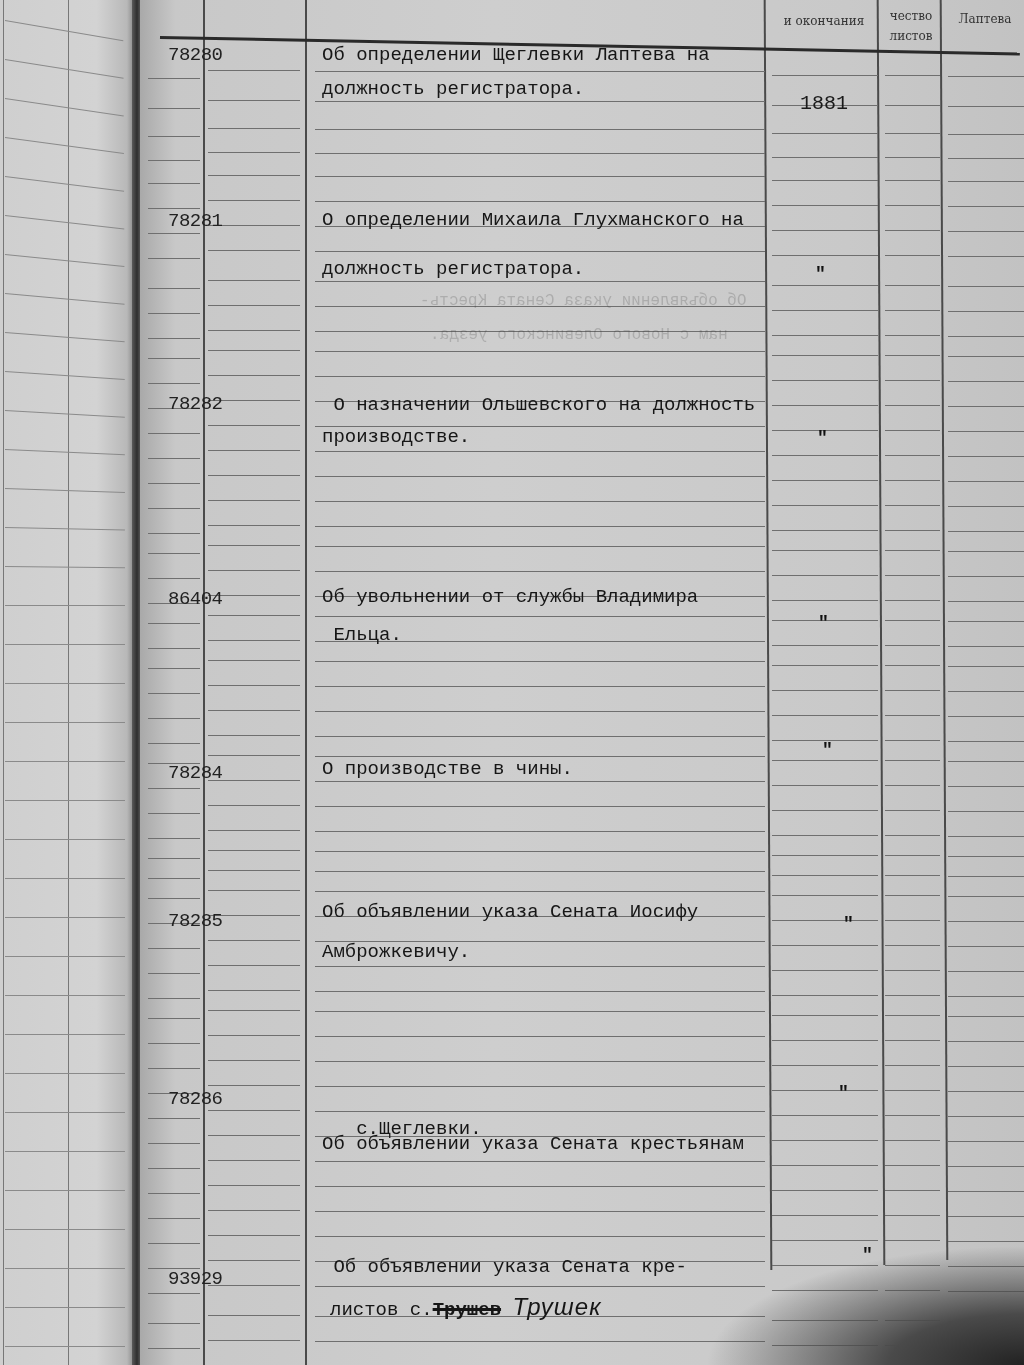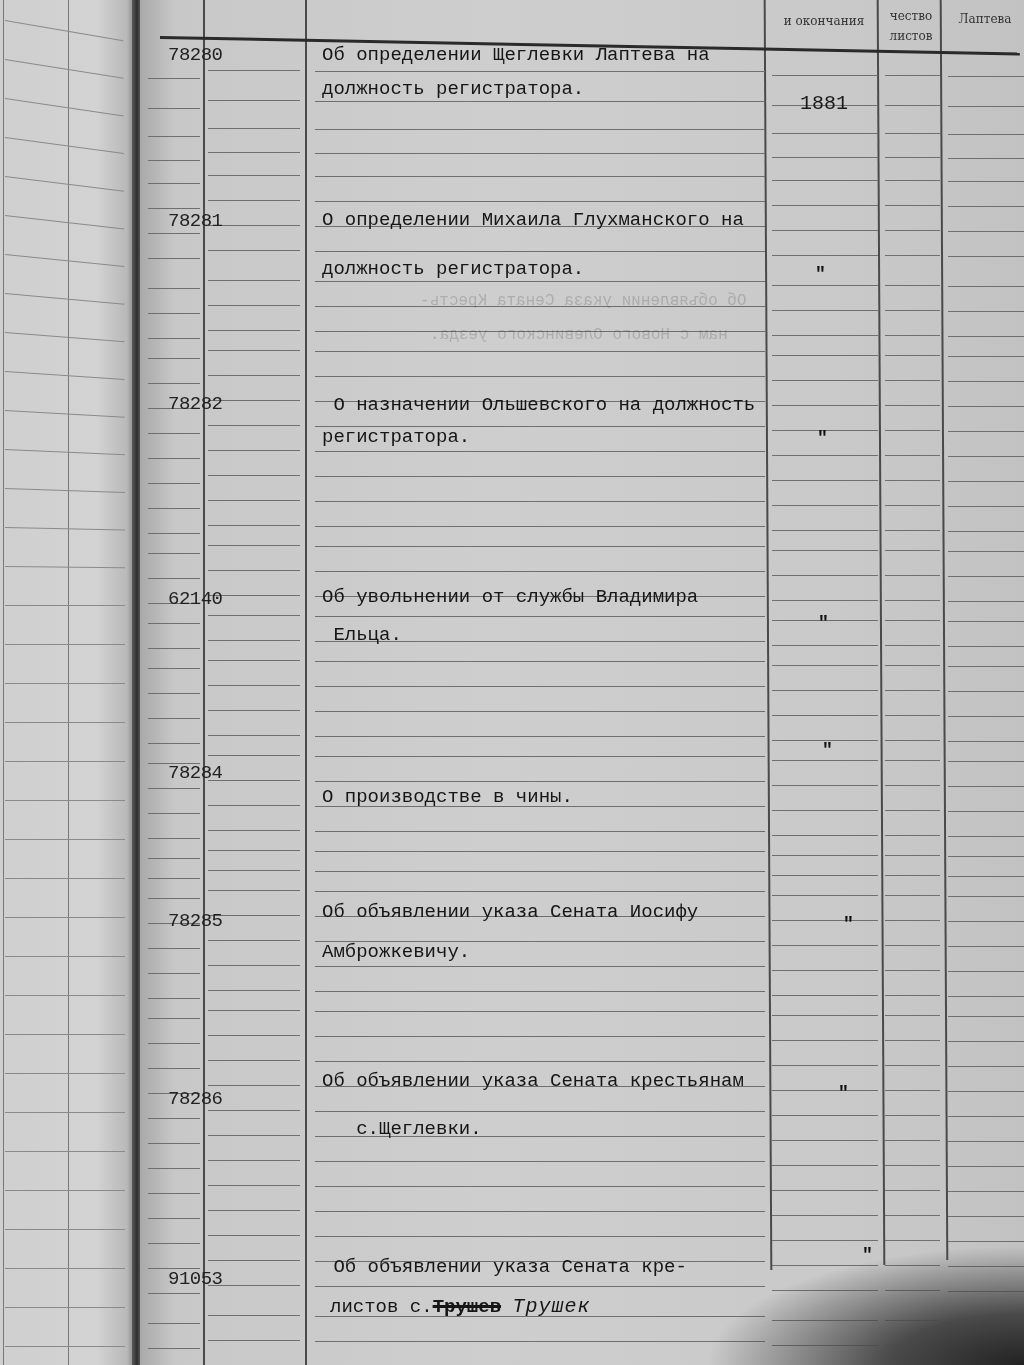--- a/index.html
+++ b/index.html
@@ -42,21 +42,21 @@
     position: absolute; left: 322px; font-size: 19px; line-height: 34px; color: #161616;
     white-space: pre;
   }
   .ditto { position: absolute; font-size: 18px; font-weight: bold; color: #111; }
   .year { position: absolute; font-size: 20px; color: #1a1a1a; }
   .bleed {
     position: absolute; font-size: 16px; color: rgba(60,60,60,0.22); transform: scaleX(-1);
     white-space: pre;
   }
   .handwritten {
-    font-family: Liberation Mono, monospace; font-style: italic; font-size: 20px; letter-spacing: 1px;
+    font-family: Liberation Sans, sans-serif; font-style: italic; font-size: 24px; letter-spacing: 1px;
   }
   .struck { text-decoration: line-through; text-decoration-thickness: 3px; font-weight: bold; }
   .shadow-corner {
     position: absolute; right: 0; bottom: 0; width: 320px; height: 120px;
     background: radial-gradient(ellipse at 100% 100%, #222 0%, #4a4a4a 30%, rgba(80,80,80,0) 70%);
   }
 </style>
 </head>
 <body>
 
@@ -446,40 +446,40 @@
 <div class="entry-text" style="top:72px">должность регистратора.</div>
 <div class="year" style="left:800px; top:92px">1881</div>
 
 <div class="entry-num" style="top:210px">78281</div>
 <div class="entry-text" style="top:203px">О определении Михаила Глухманского на</div>
 <div class="entry-text" style="top:252px">должность регистратора.</div>
 <div class="ditto" style="left:815px; top:264px">"</div>
 
 <div class="entry-num" style="top:393px">78282</div>
 <div class="entry-text" style="top:388px"> О назначении Ольшевского на должность</div>
-<div class="entry-text" style="top:420px">регистратора.</div>
+<div class="entry-text" style="top:420px">производстве.</div>
 <div class="ditto" style="left:817px; top:428px">"</div>
 
-<div class="entry-num" style="top:588px">62140</div>
+<div class="entry-num" style="top:588px">86404</div>
 <div class="entry-text" style="top:580px">Об увольнении от службы Владимира</div>
 <div class="entry-text" style="top:618px"> Ельца.</div>
 <div class="ditto" style="left:818px; top:613px">"</div>
 
 <div class="entry-num" style="top:762px">78284</div>
-<div class="entry-text" style="top:780px">О производстве в чины.</div>
+<div class="entry-text" style="top:752px">О производстве в чины.</div>
 <div class="ditto" style="left:822px; top:740px">"</div>
 
 <div class="entry-num" style="top:910px">78285</div>
 <div class="entry-text" style="top:895px">Об объявлении указа Сената Иосифу</div>
 <div class="entry-text" style="top:935px">Амброжкевичу.</div>
 <div class="ditto" style="left:843px; top:914px">"</div>
 
 <div class="entry-num" style="top:1088px">78286</div>
-<div class="entry-text" style="top:1064px">Об объявлении указа Сената крестьянам</div>
+<div class="entry-text" style="top:1127px">Об объявлении указа Сената крестьянам</div>
 <div class="entry-text" style="top:1112px">   с.Щеглевки.</div>
 <div class="ditto" style="left:838px; top:1083px">"</div>
 
-<div class="entry-num" style="top:1268px">91053</div>
+<div class="entry-num" style="top:1268px">93929</div>
 <div class="entry-text" style="top:1250px"> Об объявлении указа Сената кре-</div>
 <div class="entry-text" style="top:1290px; left:330px"><span>листов с.</span><span class="struck">Трушев</span> <span class="handwritten">Трушек</span></div>
 <div class="ditto" style="left:862px; top:1245px">"</div>
 
 <div class="shadow-corner"></div>
 
 </body></html>

